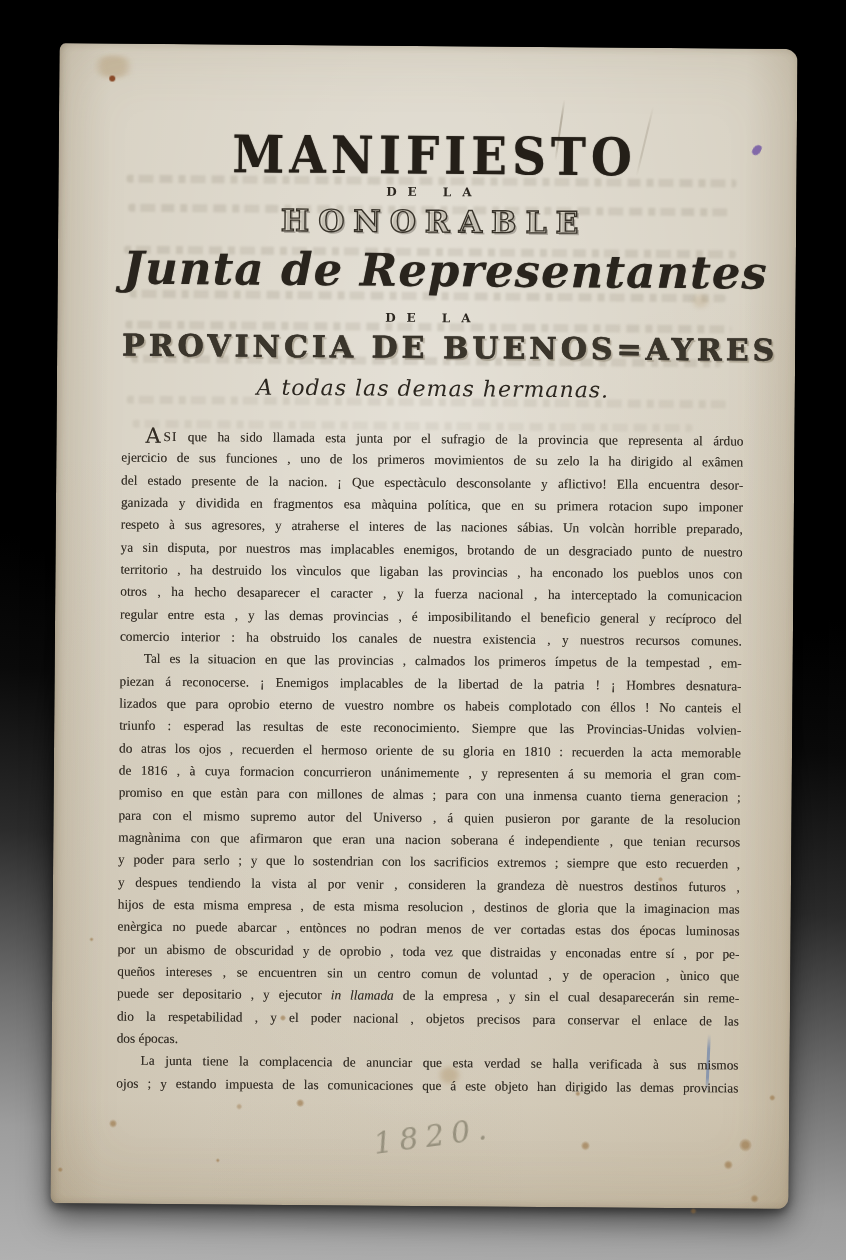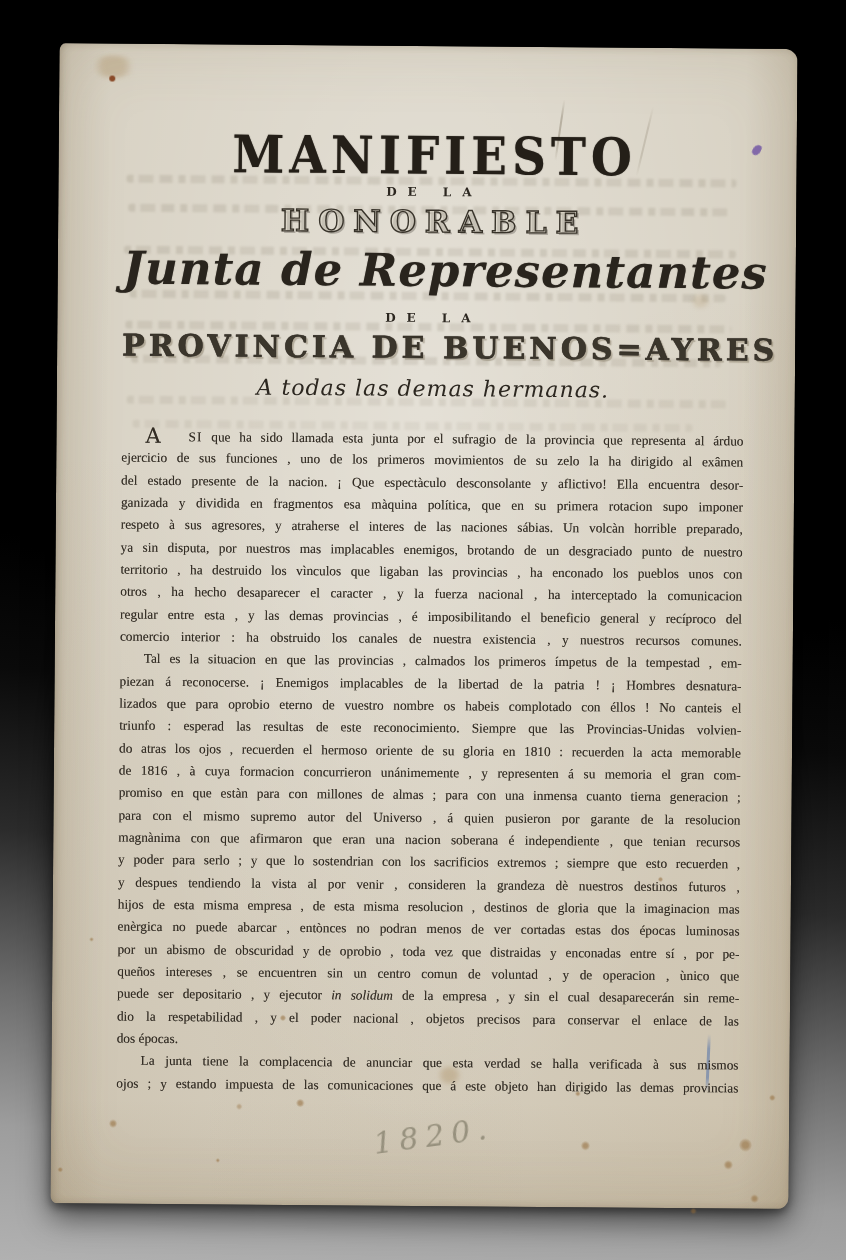--- a/index.html
+++ b/index.html
@@ -154,21 +154,21 @@
     overflow: hidden;
     text-align: justify; text-align-last: justify;
   }
   .bl.end { text-align-last: left; }
   .bl.indent { padding-left: 24px; }
   .dropcap {
     font-size: 21px; letter-spacing: 1px;
     vertical-align: -2px; margin-right: 2px;
     font-family: "DejaVu Serif", serif;
   }
-  .opencaps { letter-spacing: 1px; margin-left: 25px; }
+  .opencaps { letter-spacing: 1px; }
   .it { font-style: italic; }
 </style>
 </head>
 <body>
 
 <div id="photo">
   <div id="paper">
 
     <div class="layer">
       <div class="ghost" style="left:68px;  top:131px; width:610px;"></div>
@@ -239,21 +239,21 @@
         <div class="bl">de 1816 , à cuya formacion concurrieron unánimemente , y representen á su memoria el gran com-</div>
         <div class="bl">promiso en que estàn para con millones de almas ; para con una inmensa cuanto tierna generacion ;</div>
         <div class="bl">para con el mismo supremo autor del Universo , á quien pusieron por garante de la resolucion</div>
         <div class="bl">magnànima con que afirmaron que eran una nacion soberana é independiente , que tenian recursos</div>
         <div class="bl">y poder para serlo ; y que lo sostendrian con los sacrificios extremos ; siempre que esto recuerden ,</div>
         <div class="bl">y despues tendiendo la vista al por venir , consideren la grandeza dè nuestros destinos futuros ,</div>
         <div class="bl">hijos de esta misma empresa , de esta misma resolucion , destinos de gloria que la imaginacion mas</div>
         <div class="bl">enèrgica no puede abarcar , entònces no podran menos de ver cortadas estas dos épocas luminosas</div>
         <div class="bl">por un abismo de obscuridad y de oprobio , toda vez que distraidas y enconadas entre sí , por pe-</div>
         <div class="bl">queños intereses , se encuentren sin un centro comun de voluntad , y de operacion , ùnico que</div>
-        <div class="bl"><span>puede ser depositario , y ejecutor</span> <span class="it">in solidum</span> <span>de la empresa , y sin el cual desaparecerán sin reme-</span></div>
+        <div class="bl"><span>puede ser depositario , y ejecutor</span> <span class="it">in llamada</span> <span>de la empresa , y sin el cual desaparecerán sin reme-</span></div>
         <div class="bl">dio la respetabilidad , y el poder nacional , objetos precisos para conservar el enlace de las</div>
         <div class="bl end">dos épocas.</div>
 
         <div class="bl indent">La junta tiene la complacencia de anunciar que esta verdad se halla verificada à sus mismos</div>
         <div class="bl">ojos ; y estando impuesta de las comunicaciones que á este objeto han dirigido las demas provincias</div>
       </div>
 
     </div>
   </div>
 </div>

